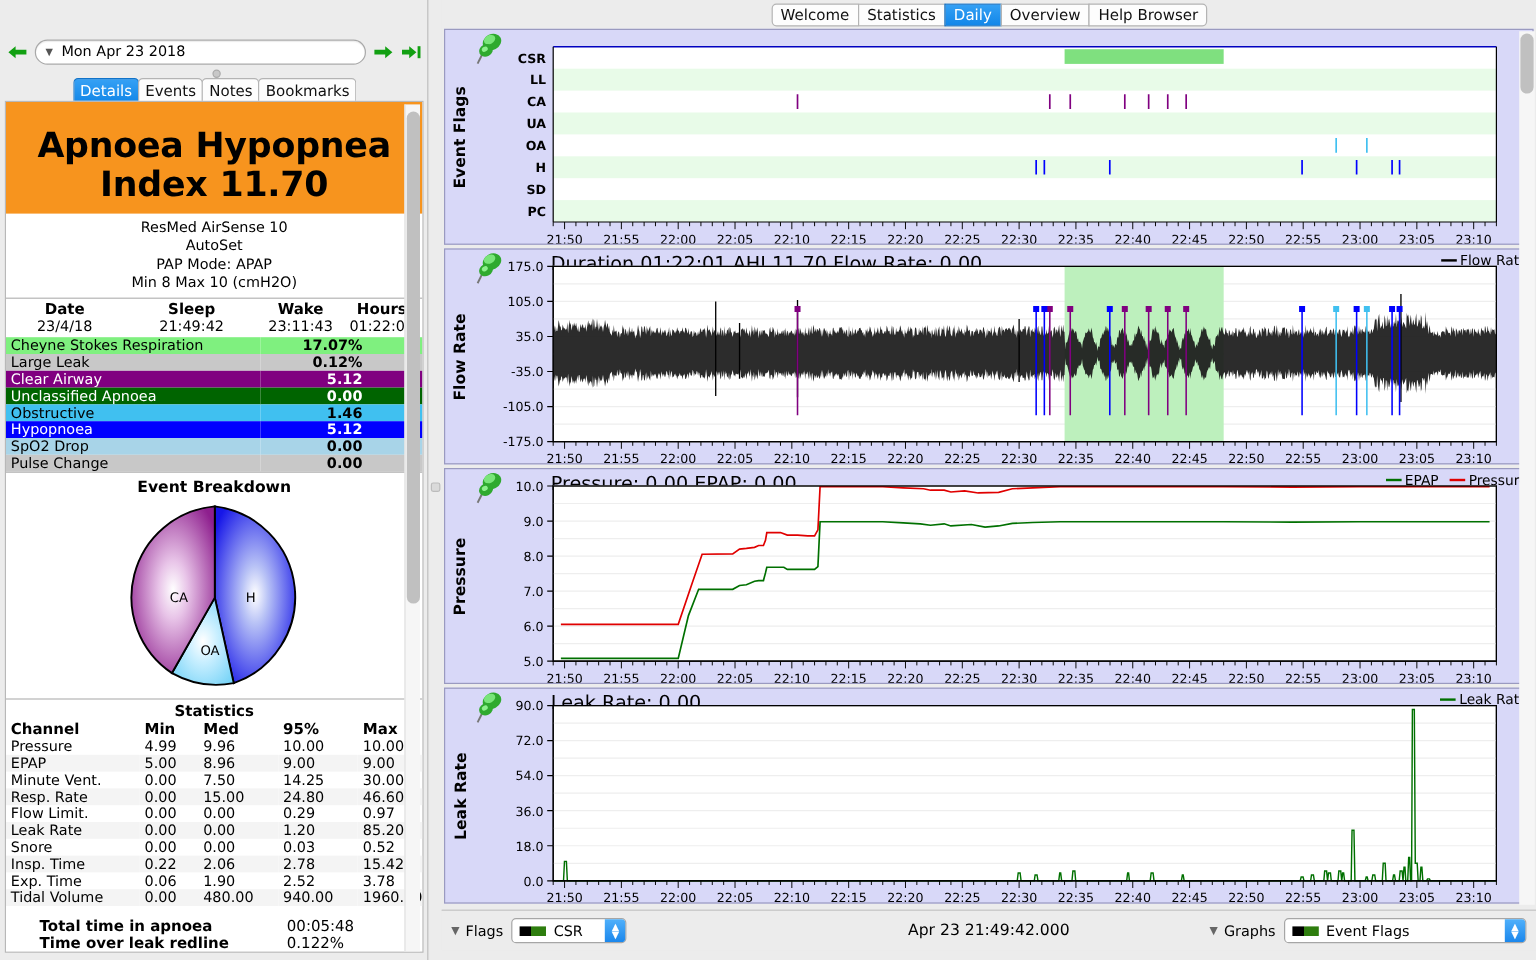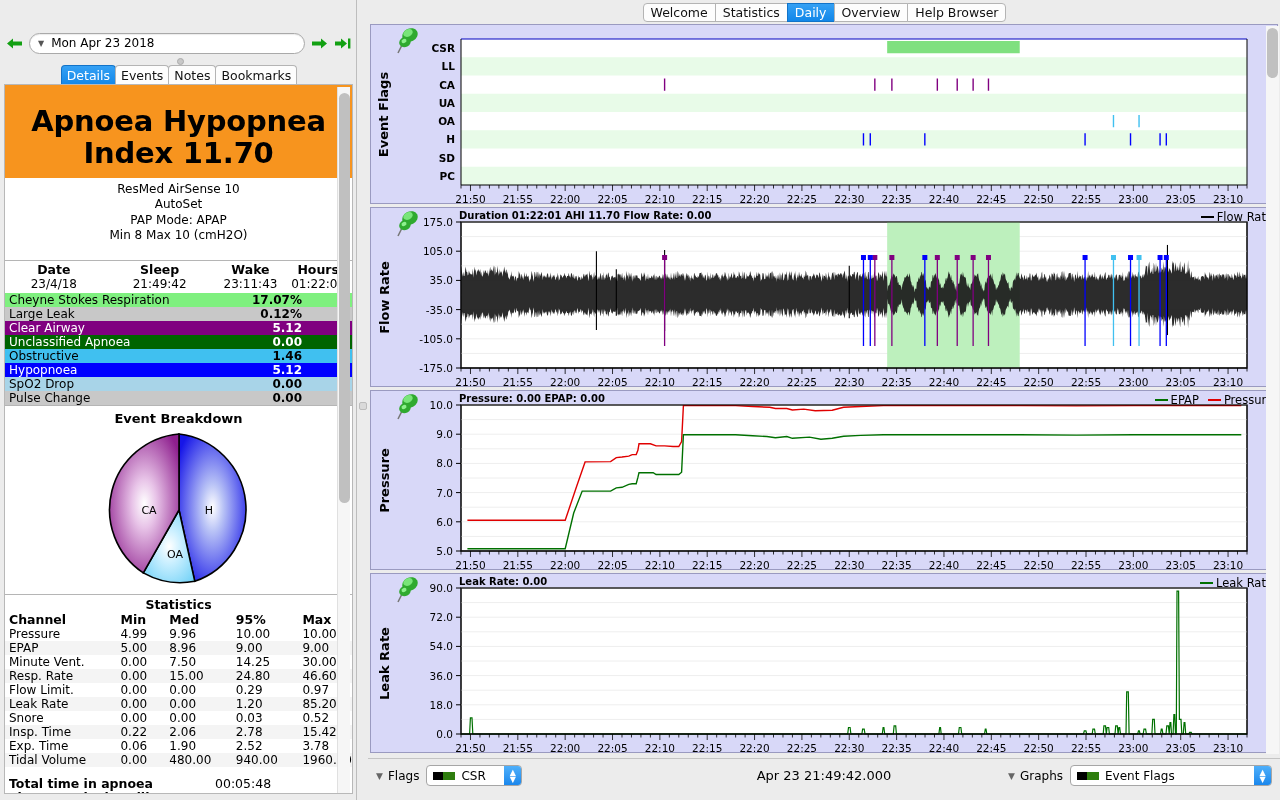--- a/index.html
+++ b/index.html
@@ -94,21 +94,21 @@
     text-align: center;
   }
   #ahi-banner .ahi-text {
     font-size: 29px; font-weight: bold; color: #000;
     line-height: 1.12;
     letter-spacing: -0.2px;
   }
   #machine-info {
     text-align: center;
     font-size: 12px; color: #000;
-    padding: 4px 0 17px;
+    padding: 4px 0 5px;
     line-height: 1.28;
     border-bottom: 1px solid #b5b5b5;
   }
 
   
   #summary-table {
     width: 100%;
     border-collapse: collapse;
     font-size: 12px;
   }
@@ -148,21 +148,21 @@
     width: 100%; border-collapse: collapse;
     font-size: 12px;
   }
   #stats-table th {
     text-align: left; font-weight: bold;
     font-size: 12.5px; padding: 0 0 0 4px;
   }
   #stats-table th.num, #stats-table td.num { text-align: left; }
   #stats-table td { padding: 0 0 0 4px; height: 14px; line-height: 14px; }
   #stats-table tbody tr:nth-child(even) { background: #f4f4f4; }
-  #totals { margin-top: 10px; font-size: 12.5px; }
+  #totals { margin-top: 10px; font-size: 12.5px; margin-left: 24px; }
   #totals div { display: flex; height: 14px; line-height: 14px; }
   #totals .lbl { font-weight: bold; width: 210px; padding-left: 4px; }
 
   
   #left-scroll {
     position: absolute; right: 2px; top: 2px;
     width: 13px; height: 706px;
     background: #f6f6f6;
     border-left: 1px solid #e0e0e0;
   }
@@ -236,23 +236,22 @@
     transform: rotate(-90deg);
     white-space: nowrap;
   }
   .pin {
     position: absolute; left: 24px; top: 2px;
     width: 26px; height: 28px;
     z-index: 5;
   }
   .graph-title {
     position: absolute;
-    font-size: 10px; color: #000;
+    font-size: 16px; color: #000;
     white-space: nowrap;
-    font-weight: bold;
   }
   .graph-legend {
     position: absolute; right: 4px;
     font-size: 11.5px; color: #000;
     white-space: nowrap;
     display: flex; align-items: center; gap: 9px;
   }
   .legend-item { display: flex; align-items: center; gap: 3px; }
   .legend-swatch { display: inline-block; width: 13px; height: 2.5px; }
   .plot-svg { position: absolute; }

